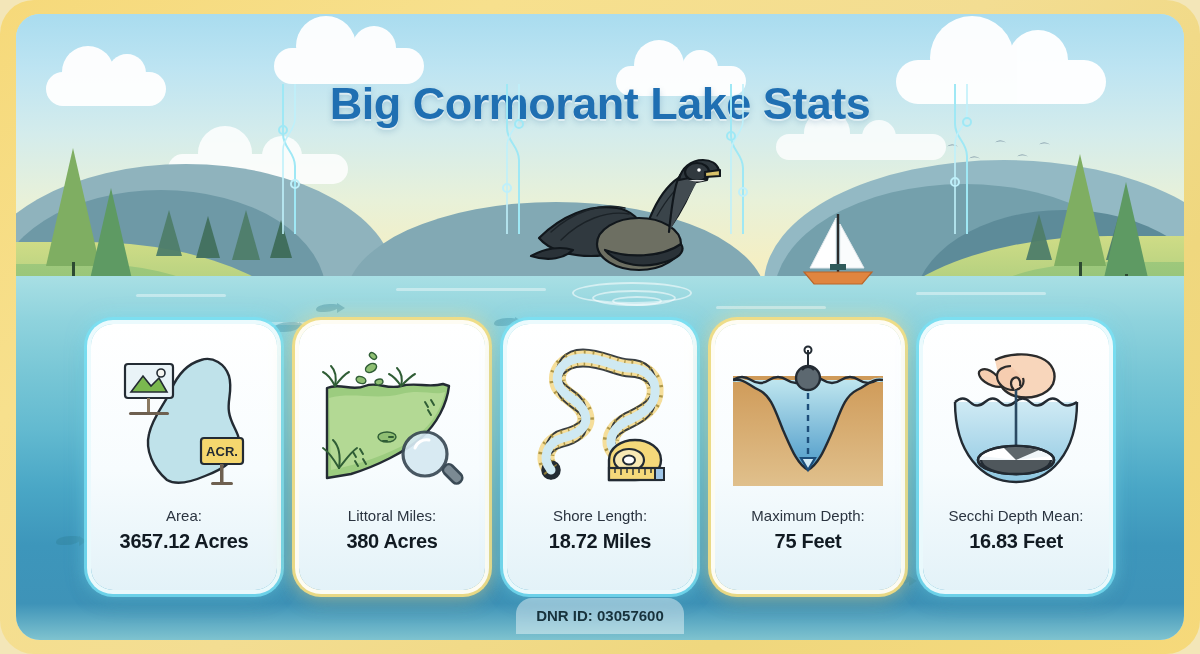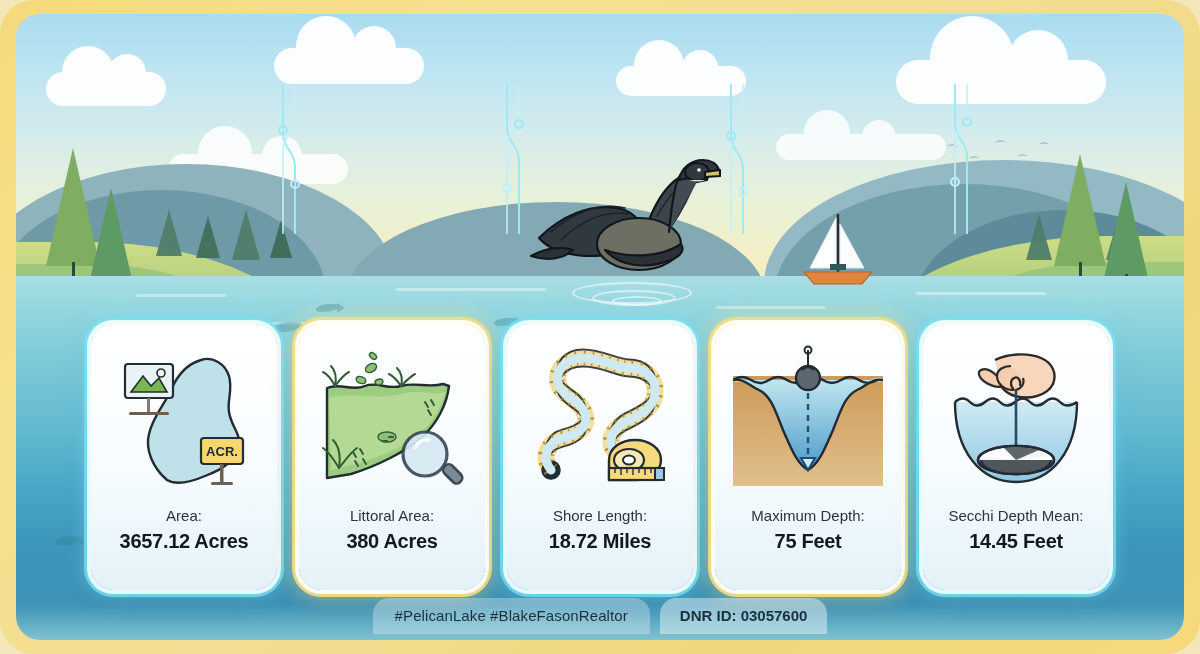--- a/index.html
+++ b/index.html
@@ -301,20 +301,21 @@
       <div class="fish" style="left:870px;top:300px;width:24px;height:9px;"></div>
       <div class="fish" style="left:980px;top:286px;width:20px;height:8px;"></div>
       <div class="sparkle" style="left:1110px;top:604px;--s:40px;"></div>
       <div class="sparkle" style="left:1140px;top:586px;--s:24px;"></div>
     </div>
 
     <div class="ripple" style="left:556px;top:268px;width:120px;height:22px;"></div>
     <div class="ripple" style="left:576px;top:276px;width:84px;height:16px;"></div>
     <div class="ripple" style="left:596px;top:282px;width:50px;height:10px;"></div>
 
+    <div class="title">Big Cormorant Lake Stats</div>
 
     <div class="bird">
       <svg viewBox="0 0 200 150" width="200" height="150">
         <g stroke="#11171c" stroke-width="2.2" stroke-linejoin="round" stroke-linecap="round">
           <path d="M18 92 C40 70 68 58 96 62 C110 64 120 74 124 86 C118 100 96 110 70 110 C48 110 28 104 18 92 Z" fill="#30393f"></path>
           <path d="M30 86 C52 66 80 56 104 62" fill="none" stroke="#1b2227" stroke-width="1.4"></path>
           <path d="M40 94 C60 74 86 64 108 68" fill="none" stroke="#1b2227" stroke-width="1.4"></path>
           <path d="M124 86 C130 66 140 48 150 38 C160 28 170 26 176 30 C170 46 160 66 150 80 C142 90 132 92 124 86 Z" fill="#3a444a"></path>
           <path d="M136 70 C144 56 154 42 166 34" fill="none" stroke="#1b2227" stroke-width="1.3"></path>
           <ellipse cx="118" cy="98" rx="42" ry="26" fill="#6d6f62"></ellipse>
@@ -399,21 +400,21 @@
               <path d="M66 99 l4 0"></path>
                 <path d="M72 95 l4 0"></path>
             </g>
             <g>
               <circle cx="108" cy="112" r="22" fill="#d6e9f2" stroke="#3a4a55" stroke-width="3.2" opacity=".92"></circle>
               <path d="M98 106 C100 100 106 97 112 98" fill="none" stroke="#ffffff" stroke-width="3" stroke-linecap="round"></path>
               <rect x="124" y="128" width="11" height="22" rx="5" transform="rotate(-45 124 128)" fill="#7b8a93" stroke="#3a4a55" stroke-width="2.6"></rect>
             </g>
           </svg>
         </div>
-        <div class="card-label">Littoral Area:</div>
+        <div class="card-label">Littoral Miles:</div>
         <div class="card-value">380 Acres</div>
       </div>
 
       <div class="card">
         <div class="card-icon">
           <svg viewBox="0 0 150 150" width="150" height="150">
             <path d="M26 128 C16 116 22 100 38 96 C54 92 64 84 60 72 C56 58 40 56 34 44 C28 30 40 16 58 16 C78 16 92 26 104 26 C120 26 132 36 130 52 C128 68 112 74 100 80 C86 88 82 100 90 110" fill="none" stroke="#f5de9a" stroke-width="17" stroke-linecap="round" stroke-linejoin="round"></path>
             <path d="M26 128 C16 116 22 100 38 96 C54 92 64 84 60 72 C56 58 40 56 34 44 C28 30 40 16 58 16 C78 16 92 26 104 26 C120 26 132 36 130 52 C128 68 112 74 100 80 C86 88 82 100 90 110" fill="none" stroke="#232b33" stroke-width="19.5" stroke-linecap="round" stroke-linejoin="round" opacity="1" style="stroke-dasharray:0 1000;"></path>
             <path d="M26 128 C16 116 22 100 38 96 C54 92 64 84 60 72 C56 58 40 56 34 44 C28 30 40 16 58 16 C78 16 92 26 104 26 C120 26 132 36 130 52 C128 68 112 74 100 80 C86 88 82 100 90 110" fill="none" stroke="#232b33" stroke-width="2" stroke-linecap="round" stroke-linejoin="round" transform="translate(0,-8.6)" opacity=".9"></path>
             <path d="M26 128 C16 116 22 100 38 96 C54 92 64 84 60 72 C56 58 40 56 34 44 C28 30 40 16 58 16 C78 16 92 26 104 26 C120 26 132 36 130 52 C128 68 112 74 100 80 C86 88 82 100 90 110" fill="none" stroke="#232b33" stroke-width="2" stroke-linecap="round" stroke-linejoin="round" transform="translate(0,8.6)" opacity=".9"></path>
@@ -495,21 +496,21 @@
               <path d="M75 118 L63 106 A38 14 0 0 1 98 108 Z" fill="#5f676b"></path>
               <path d="M75 118 L110 114 A38 14 0 0 1 92 128 Z" fill="#ffffff"></path>
               <path d="M75 118 L92 128 A38 14 0 0 1 50 126 Z" fill="#5f676b"></path>
               <ellipse cx="75" cy="118" rx="38" ry="14" fill="none" stroke="#232b33" stroke-width="2.6"></ellipse>
               <path d="M75 120 L75 128" stroke="#232b33" stroke-width="2"></path>
               <path d="M40 118 C40 126 56 132 75 132 C94 132 110 126 110 118" fill="#4f575c" stroke="#232b33" stroke-width="2.4"></path>
             </g>
           </svg>
         </div>
         <div class="card-label">Secchi Depth Mean:</div>
-        <div class="card-value">14.45 Feet</div>
+        <div class="card-value">16.83 Feet</div>
       </div>
     </div>
 
     <div class="connector" style="left:262px;">
       <svg viewBox="0 0 22 150" width="22" height="150">
         <path d="M5 0 L5 50 C5 64 17 68 17 82 L17 150" fill="none" stroke="#9fe8f5" stroke-width="2"></path>
         <path d="M17 0 L17 34 C17 48 5 52 5 66 L5 150" fill="none" stroke="#bff0fa" stroke-width="1.6"></path>
         <circle cx="5" cy="46" r="4" fill="none" stroke="#9fe8f5" stroke-width="2"></circle>
         <circle cx="17" cy="100" r="4" fill="none" stroke="#bff0fa" stroke-width="2"></circle>
       </svg>
@@ -533,18 +534,17 @@
     <div class="connector" style="left:934px;">
       <svg viewBox="0 0 22 150" width="22" height="150">
         <path d="M5 0 L5 40 C5 54 17 58 17 72 L17 150" fill="none" stroke="#9fe8f5" stroke-width="2"></path>
         <path d="M17 0 L17 28 C17 42 5 46 5 60 L5 150" fill="none" stroke="#bff0fa" stroke-width="1.6"></path>
         <circle cx="17" cy="38" r="4" fill="none" stroke="#9fe8f5" stroke-width="2"></circle>
         <circle cx="5" cy="98" r="4" fill="none" stroke="#bff0fa" stroke-width="2"></circle>
       </svg>
     </div>
 
     <div class="footer">
-      <div class="tags">#PelicanLake  #BlakeFasonRealtor</div>
       <div class="dnr">DNR ID: 03057600</div>
     </div>
 
   </div>
 </div>
 
 </body></html>

